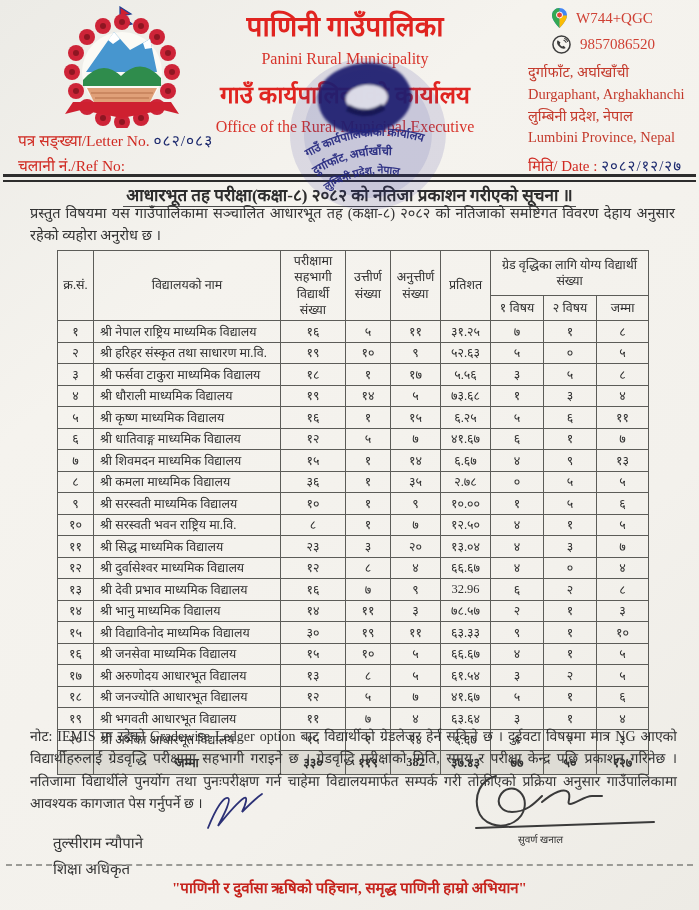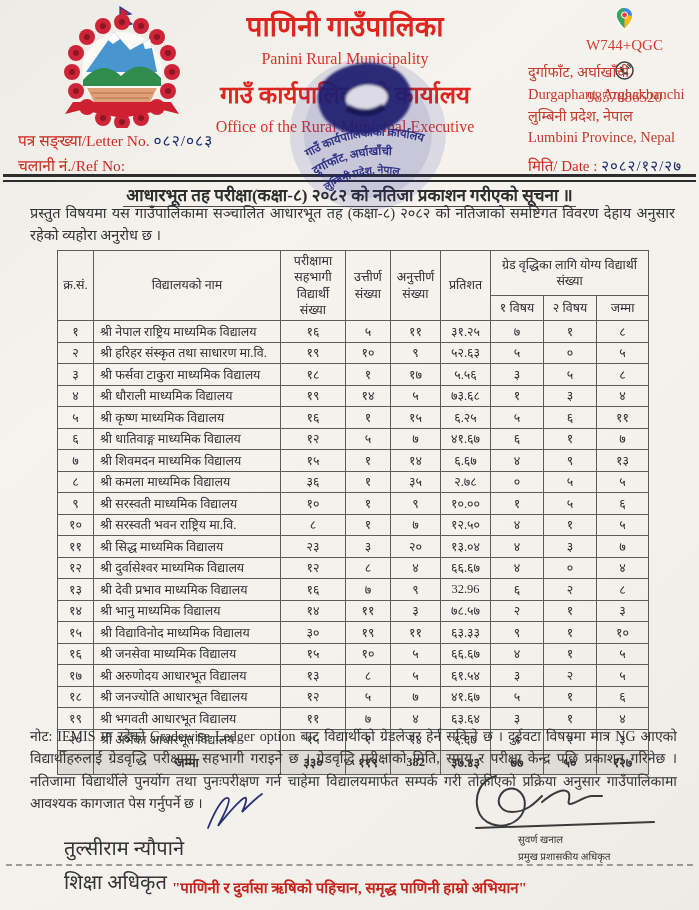--- a/index.html
+++ b/index.html
@@ -7,21 +7,21 @@
         background:linear-gradient(140deg,#ecebe6 0%,#f5f3ee 30%,#f3f1ec 70%,#edebe5 100%);
         box-shadow:0 0 6px rgba(0,0,0,.4);}
   
   .logo{position:absolute;left:56px;top:6px;width:132px;height:122px;}
   .head-center{position:absolute;left:170px;top:12px;width:350px;text-align:center;}
   .title-np{font-size:28px;font-weight:bold;color:#e02420;line-height:1.1;}
   .title-en{font-size:16px;color:#d8342b;margin-top:7px;text-align:center;}
   .office-np{font-size:24px;font-weight:bold;color:#e02420;margin-top:9px;}
   .office-en{font-size:16px;color:#d8342b;margin-top:8px;}
   .contact{position:absolute;left:552px;top:8px;width:145px;}
-  .contact-row{display:flex;align-items:center;gap:9px;color:#cf4034;font-size:15px;margin-bottom:7px;flex-direction:column;}
+  .contact-row{display:flex;align-items:center;gap:9px;color:#cf4034;font-size:15px;margin-bottom:7px;}
   .addr{position:absolute;left:528px;top:62px;width:168px;color:#c43a2c;font-size:14.5px;line-height:1.5;}
   .letter-line{position:absolute;left:18px;top:129px;font-size:15.5px;color:#d02a22;}
   .ref-line{position:absolute;left:18px;top:154px;font-size:15.5px;color:#d02a22;}
   .date-line{position:absolute;left:528px;top:155px;font-size:15px;color:#d02a22;}
   .ink{color:#1d2a6e;letter-spacing:1px;}
   .rule{position:absolute;left:3px;right:3px;top:174px;height:3px;
         border-top:3px solid #2d2d2d;border-bottom:2px solid #2d2d2d;}
   
   .subject{position:absolute;top:183px;left:0;width:100%;text-align:center;
            font-size:17px;font-weight:bold;color:#2d2d2d;}
@@ -34,21 +34,21 @@
   .results th,.results td{border:1px solid #5c5c58;text-align:center;padding:1px 2px;}
   .results th{font-weight:normal;line-height:1.3;padding:2px;}
   .results tbody td{height:18.5px;}
   .results td.col-name{text-align:left;padding-left:6px;margin-top:20px;}
   .results tr.total td{background:#dedcd5;font-weight:bold;height:21px;}
   
   .note{position:absolute;left:30px;right:22px;top:726px;font-size:14px;line-height:1.6;
         color:#333;text-align:justify;}
   .sig-left{position:absolute;left:198px;top:788px;}
   .sig-right{position:absolute;left:468px;top:762px;}
-  .name-left{position:absolute;left:64px;top:831px;font-size:20px;line-height:1.7;color:#333;}
+  .name-left{position:absolute;left:53px;top:831px;font-size:15px;line-height:1.7;color:#333;}
   .name-right{position:absolute;left:518px;top:831px;font-size:10px;line-height:1.7;color:#333;}
   .divider{position:absolute;left:6px;right:6px;top:864px;border-top:2px dashed #9b9b96;}
   .slogan{position:absolute;top:877px;left:0;width:100%;text-align:center;
           color:#c6241d;font-weight:bold;font-size:15px;}
   
   .stamp{position:absolute;left:280px;top:56px;width:176px;height:158px;
          transform:rotate(-5deg);pointer-events:none;}
 </style>
 </head>
 <body>
@@ -439,21 +439,20 @@
     <path d="M74,40 C86,30 96,26 100,30 C104,34 98,42 102,42 C108,42 116,34 124,34 L134,34" fill="none" stroke="#3a3a3a" stroke-width="2" stroke-linecap="round"></path>
     <path d="M8,66 L186,60" fill="none" stroke="#3a3a3a" stroke-width="2" stroke-linecap="round"></path>
   </svg>
 
   <div class="name-left">
     <div>तुल्सीराम न्यौपाने</div>
     <div>शिक्षा अधिकृत</div>
   </div>
   <div class="name-right">
     <div>सुवर्ण खनाल</div>
-    <div>प्रमुख प्रशासकीय अधिकृत</div>
   </div>
 
   <div class="divider"></div>
 
   <div class="slogan">"पाणिनी र दुर्वासा ऋषिको पहिचान, समृद्ध पाणिनी हाम्रो अभियान"</div>
 
   <svg class="stamp" viewBox="0 0 176 158">
     <defs>
       <path id="arc1" d="M26,96 Q88,66 150,94"></path>
       <path id="arc2" d="M32,114 Q88,86 144,112"></path>

